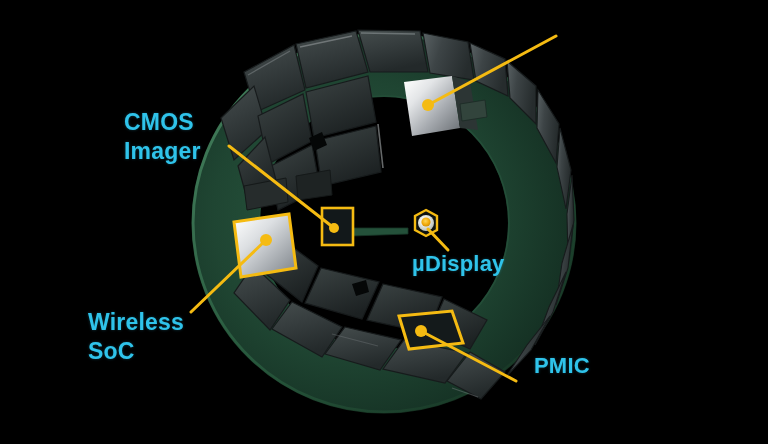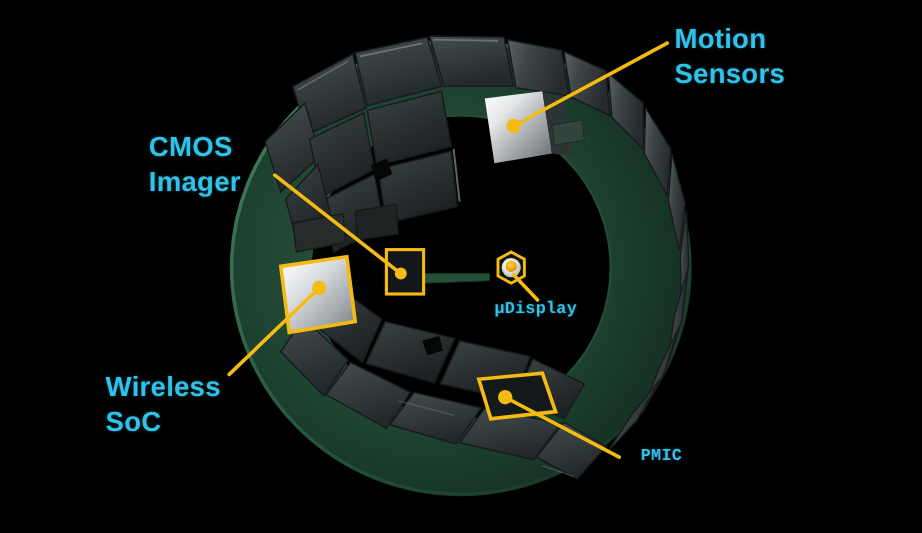--- a/index.html
+++ b/index.html
@@ -16,27 +16,27 @@
     color:#2fc3ea;
     font-family:"Liberation Sans",sans-serif;
     font-weight:bold;
     font-size:23px;
     line-height:1.28;
     letter-spacing:0.2px;
     white-space:pre;
     text-shadow:0 0 3px rgba(47,195,234,0.30);
     pointer-events:none;
   }
-  .label.sm{font-size:14px;font-family:Liberation Mono, monospace;}
+  .label.sm{font-size:22px;}
 
   #lbl-motion{left:562px;top:18px;}
   #lbl-cmos{left:124px;top:108px;}
   #lbl-wireless{left:88px;top:308px;}
   #lbl-udisplay{left:412px;top:250px;}
-  #lbl-pmic{left:519px;top:372px;padding-left:15px;}
+  #lbl-pmic{left:519px;top:352px;padding-left:15px;}
 </style>
 </head>
 <body>
 
 <div id="stage">
 
   <svg viewBox="0 0 768 444">
     <defs>
 
       <radialGradient id="gSub" cx="42%" cy="48%" r="62%">
@@ -190,22 +190,20 @@
 
     <g stroke="#f5bb12" stroke-width="3" stroke-linecap="round" fill="none">
       <line x1="428" y1="105" x2="556" y2="36"></line>
       <line x1="334" y1="228" x2="229" y2="146"></line>
       <line x1="266" y1="240" x2="191" y2="312"></line>
       <line x1="428" y1="229" x2="448" y2="250"></line>
       <line x1="421" y1="331" x2="516" y2="381"></line>
     </g>
   </svg>
 
-  <div class="label" id="lbl-motion">Motion
-Sensors</div>
 
   <div class="label" id="lbl-cmos">CMOS
 Imager</div>
 
   <div class="label" id="lbl-wireless">Wireless
 SoC</div>
 
   <div class="label sm" id="lbl-udisplay">µDisplay</div>
 
   <div class="label sm" id="lbl-pmic">PMIC</div>

